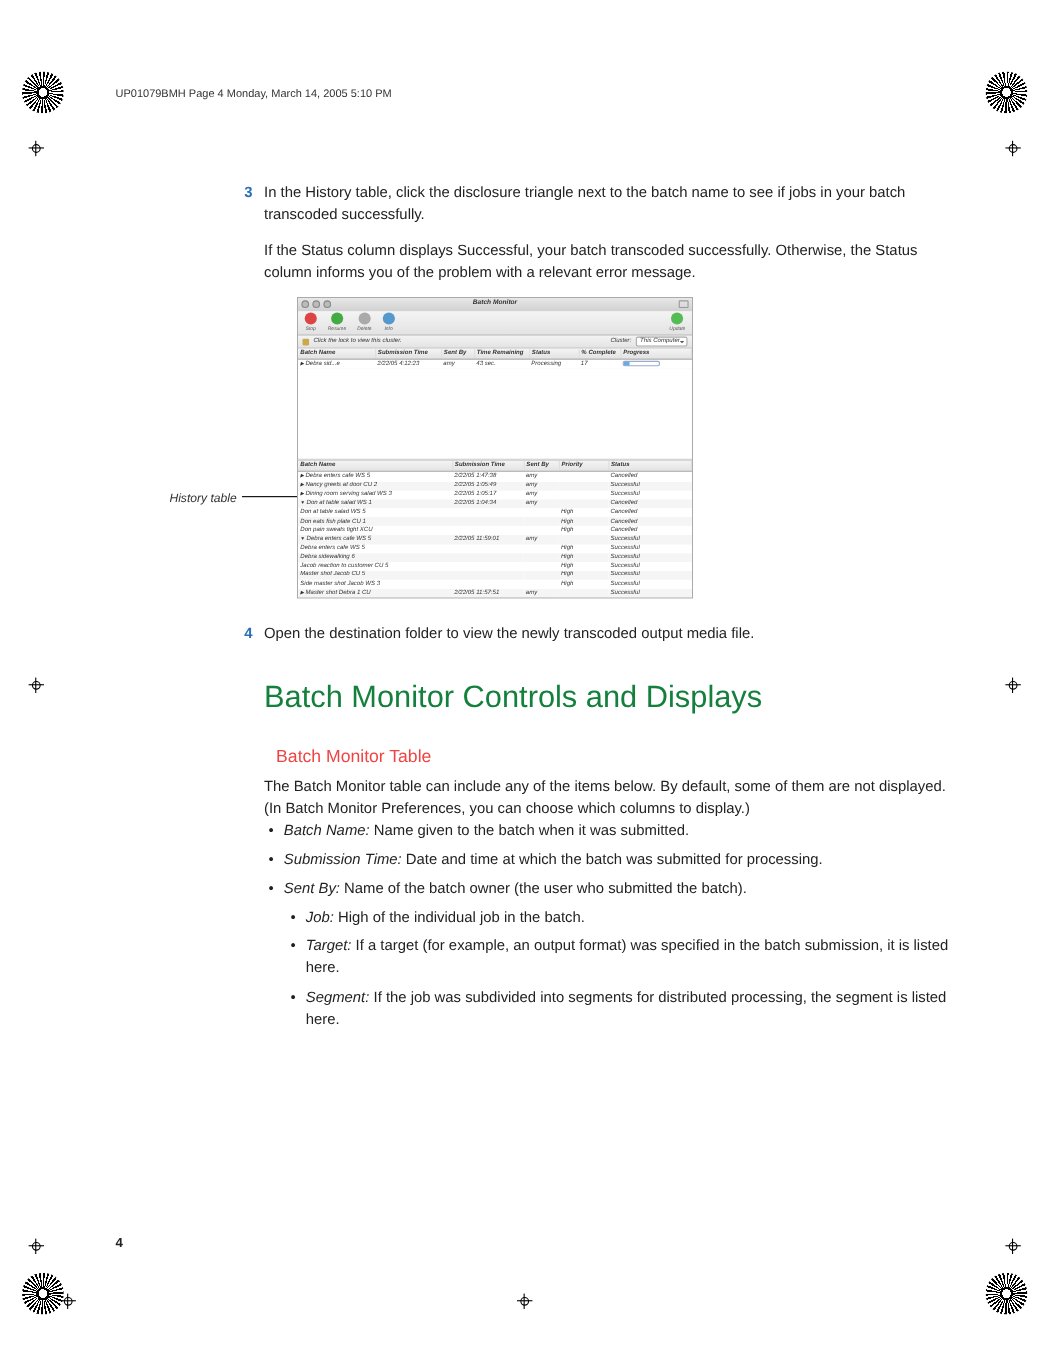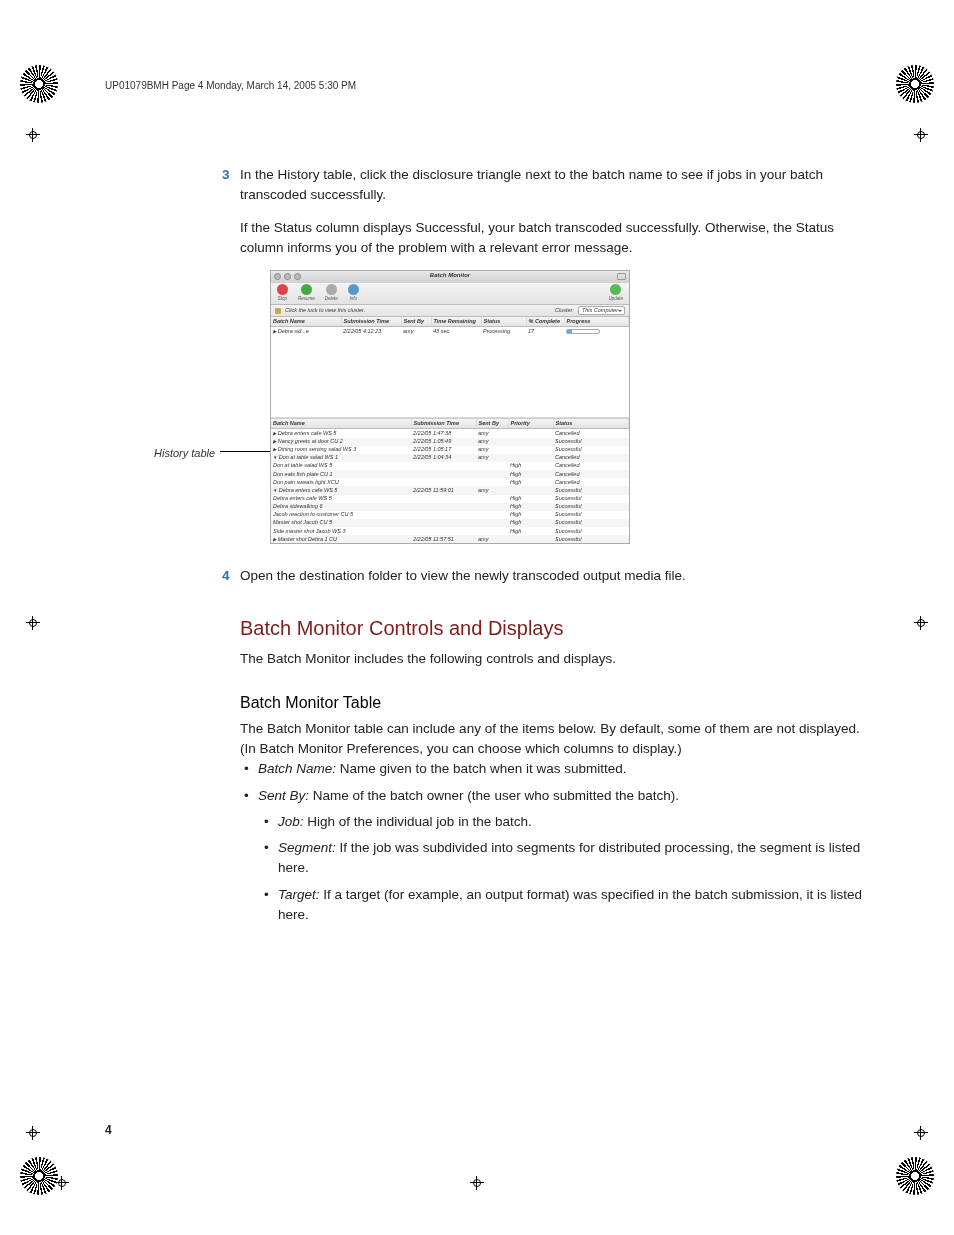--- a/index.html
+++ b/index.html
@@ -167,30 +167,30 @@
   }
   td.indent { padding-left: 14px; }
   tr.alt { background:#f5f5f5; }
 
   .divider {
     height: 2px; background: linear-gradient(#dedede,#c8c8c8);
   }
 
   
   .h1 {
-    color: #7f1d1d;
-    font-size: 20px;
+    color: #15803d;
+    font-size: 28px;
     font-weight: 400;
     margin: 26px 0 6px;
   }
   .h2 {
-    color: #000000;
+    color: #ef4444;
     font-size: 16px;
     font-weight: 500;
-    margin: 22px 0 4px;
+    margin: 22px 11px 4px;
   }
 
   .tip-row {
     position: relative;
     margin: 14px 0 12px;
   }
   .tip-arrow {
     position:absolute; left:-28px; top:1px; width:16px; height:16px;
     background:#1d8fd9; border-radius:50%;
     display:flex; align-items:center; justify-content:center;
@@ -239,21 +239,21 @@
 <div class="crop-reg" style="right:26px; bottom:95px;">
     <span></span>
   </div>
 <div class="crop-reg" style="left:55px; bottom:45px;">
     <span></span>
   </div>
 <div class="crop-reg" style="left:470px; bottom:45px;">
     <span></span>
   </div>
 
-<div class="header-line">UP01079BMH  Page 4  Monday, March 14, 2005  5:30 PM</div>
+<div class="header-line">UP01079BMH  Page 4  Monday, March 14, 2005  5:10 PM</div>
 
 <div class="page-body">
 
   <div class="step-block">
     <span class="step-num">3</span>
     <p>In the History table, click the disclosure triangle next to the batch name to see if jobs in your batch transcoded successfully.</p>
   </div>
   <p style="">If the Status column displays Successful, your batch transcoded successfully. Otherwise, the Status column informs you of the problem with a relevant error message.</p>
 
   <div class="screenshot-wrap">
@@ -461,31 +461,31 @@
       </table>
     </div>
   </div>
 
   <div class="step-block">
     <span class="step-num">4</span>
     <p>Open the destination folder to view the newly transcoded output media file.</p>
   </div>
 
   <h2 class="h1">Batch Monitor Controls and Displays</h2>
-  <p>The Batch Monitor includes the following controls and displays.</p>
 
   <h3 class="h2">Batch Monitor Table</h3>
   <p>The Batch Monitor table can include any of the items below. By default, some of them are not displayed. (In Batch Monitor Preferences, you can choose which columns to display.)</p>
 
 
   <ul class="bullets" id="bullets-root">
       <li><em class="label">Batch Name:</em><span>  Name given to the batch when it was submitted.</span></li>
+      <li><em class="label">Submission Time:</em><span>  Date and time at which the batch was submitted for processing.</span></li>
       <li><em class="label">Sent By:</em><span>  Name of the batch owner (the user who submitted the batch).</span></li>
       <ul class="bullets sub">
         <li><em class="label">Job:</em><span>  High of the individual job in the batch.</span></li>
+        <li><em class="label">Target:</em><span>  If a target (for example, an output format) was specified in the batch submission, it is listed here.</span></li>
         <li><em class="label">Segment:</em><span>  If the job was subdivided into segments for distributed processing, the segment is listed here.</span></li>
-        <li><em class="label">Target:</em><span>  If a target (for example, an output format) was specified in the batch submission, it is listed here.</span></li>
       </ul>
     </ul>
 
 </div>
 
 <div class="pagenum">4</div>
 
 </body></html>

